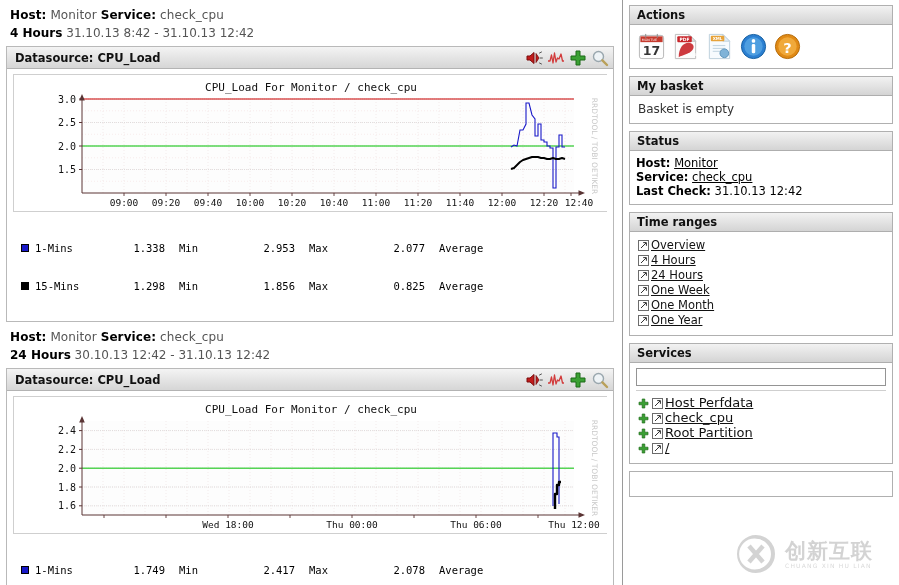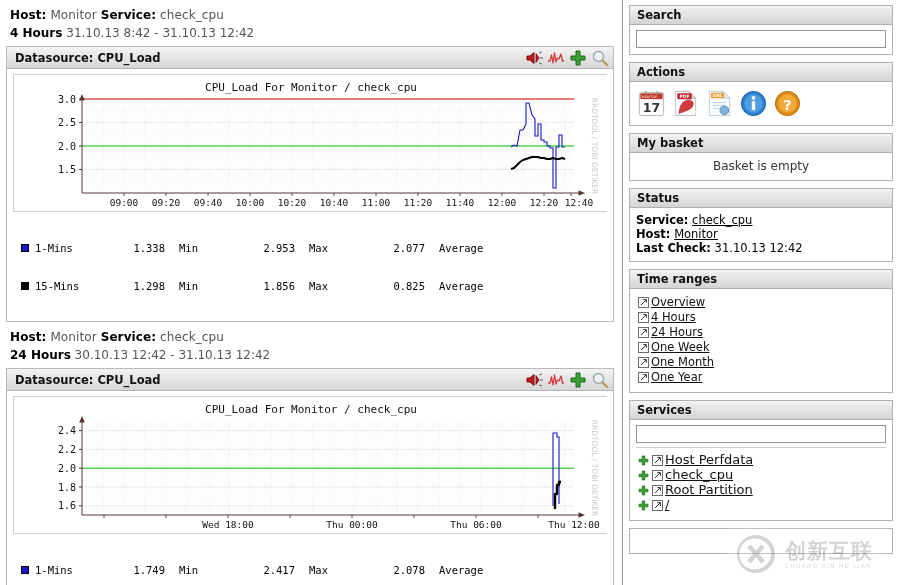--- a/index.html
+++ b/index.html
@@ -104,21 +104,21 @@
     border: 1px solid #949494;
     background: #fff;
     font-size: 11px;
     padding: 1px 3px;
     font-family: "DejaVu Sans", "Liberation Sans", sans-serif;
     outline: none;
   }
   .actions-row { display: flex; gap: 5px; align-items: center; padding: 2px 0 1px 1px; }
   .action-ico { width: 29px; height: 29px; display: block; cursor: pointer; }
 
-  .basket-text { font-size: 12px; color: #333; padding: 1px 2px; text-align: center; }
+  .basket-text { font-size: 12px; color: #333; padding: 1px 2px; }
 
   .status-lines { font-size: 11.5px; line-height: 14px; color: #000; }
   .status-lines b { font-weight: bold; }
   .lnk { color: #000; text-decoration: underline; cursor: pointer; }
 
   .tr-list { list-style: none; margin: 0; padding: 1px 0 1px 2px; }
   .tr-list li { display: flex; align-items: center; line-height: 14px; padding: 0 0 1px 0; }
   .ext-ico { width: 11px; height: 11px; margin-right: 2px; flex: 0 0 auto; }
   .tr-list a { font-size: 11.5px; color: #111; text-decoration: underline; cursor: pointer; }
 
@@ -466,26 +466,20 @@
           </div>
           
         </div>
       </div>
     </div>
 
   </div>
 
   <div id="right">
 
-    <div class="box">
-      <div class="box-head">Search</div>
-      <div class="box-body">
-        <input class="txt-input" type="text" value="" placeholder="" style="">
-      </div>
-    </div>
 
     <div class="box">
       <div class="box-head">Actions</div>
       <div class="box-body">
         <div class="actions-row">
 
           <svg class="action-ico" viewBox="0 0 30 30">
             <rect x="2.5" y="3.5" width="25" height="24" rx="2.5" fill="#fdfdfd" stroke="#b5b5b5"></rect>
             <rect x="3.5" y="4.5" width="23" height="6" fill="#c63a2e"></rect>
             <g fill="#fff" font-family="DejaVu Sans, sans-serif" font-size="3.4">
@@ -543,26 +537,26 @@
       <div class="box-body">
         <div class="basket-text">Basket is empty</div>
       </div>
     </div>
 
     <div class="box">
       <div class="box-head">Status</div>
       <div class="box-body">
         <div class="status-lines">
           <div>
+            <b>Host:</b>
+            <span class="lnk">Monitor</span>
+          </div>
+          <div>
             <b>Service:</b>
             <span class="lnk">check_cpu</span>
-          </div>
-          <div>
-            <b>Host:</b>
-            <span class="lnk">Monitor</span>
           </div>
           <div>
             <b>Last Check:</b>
             <span>31.10.13 12:42</span>
           </div>
         </div>
       </div>
     </div>
 
     <div class="box">

